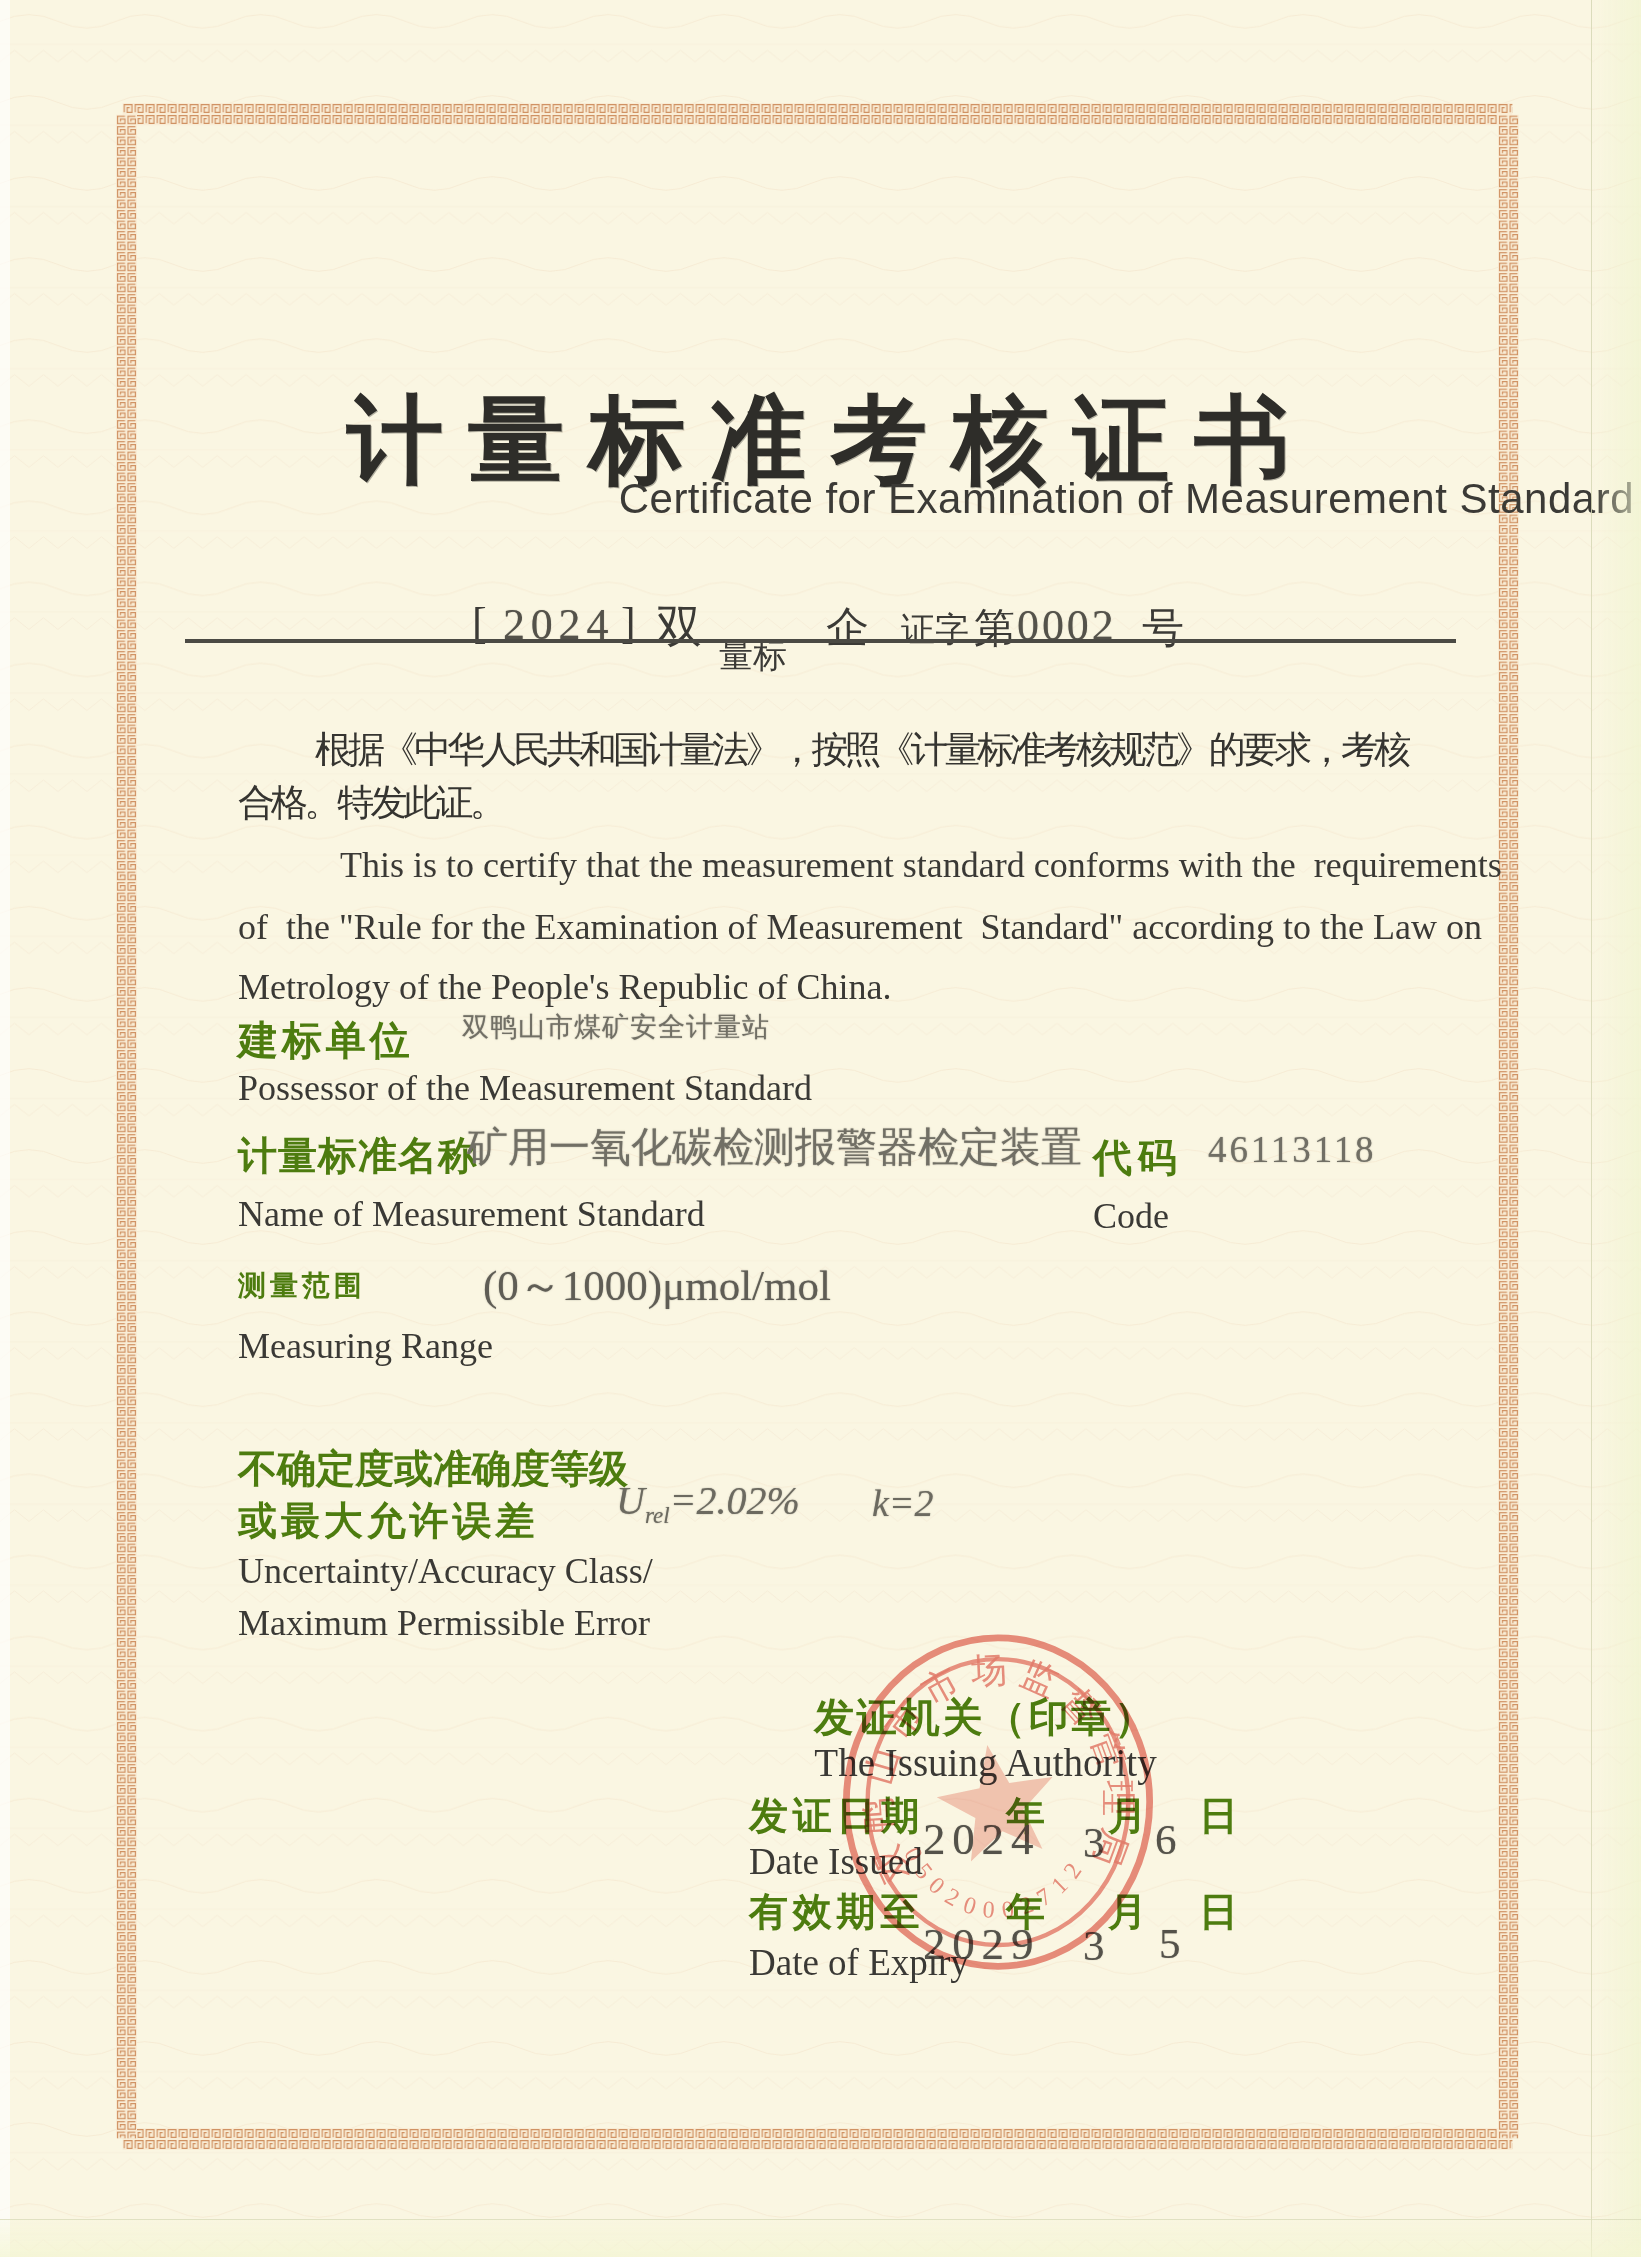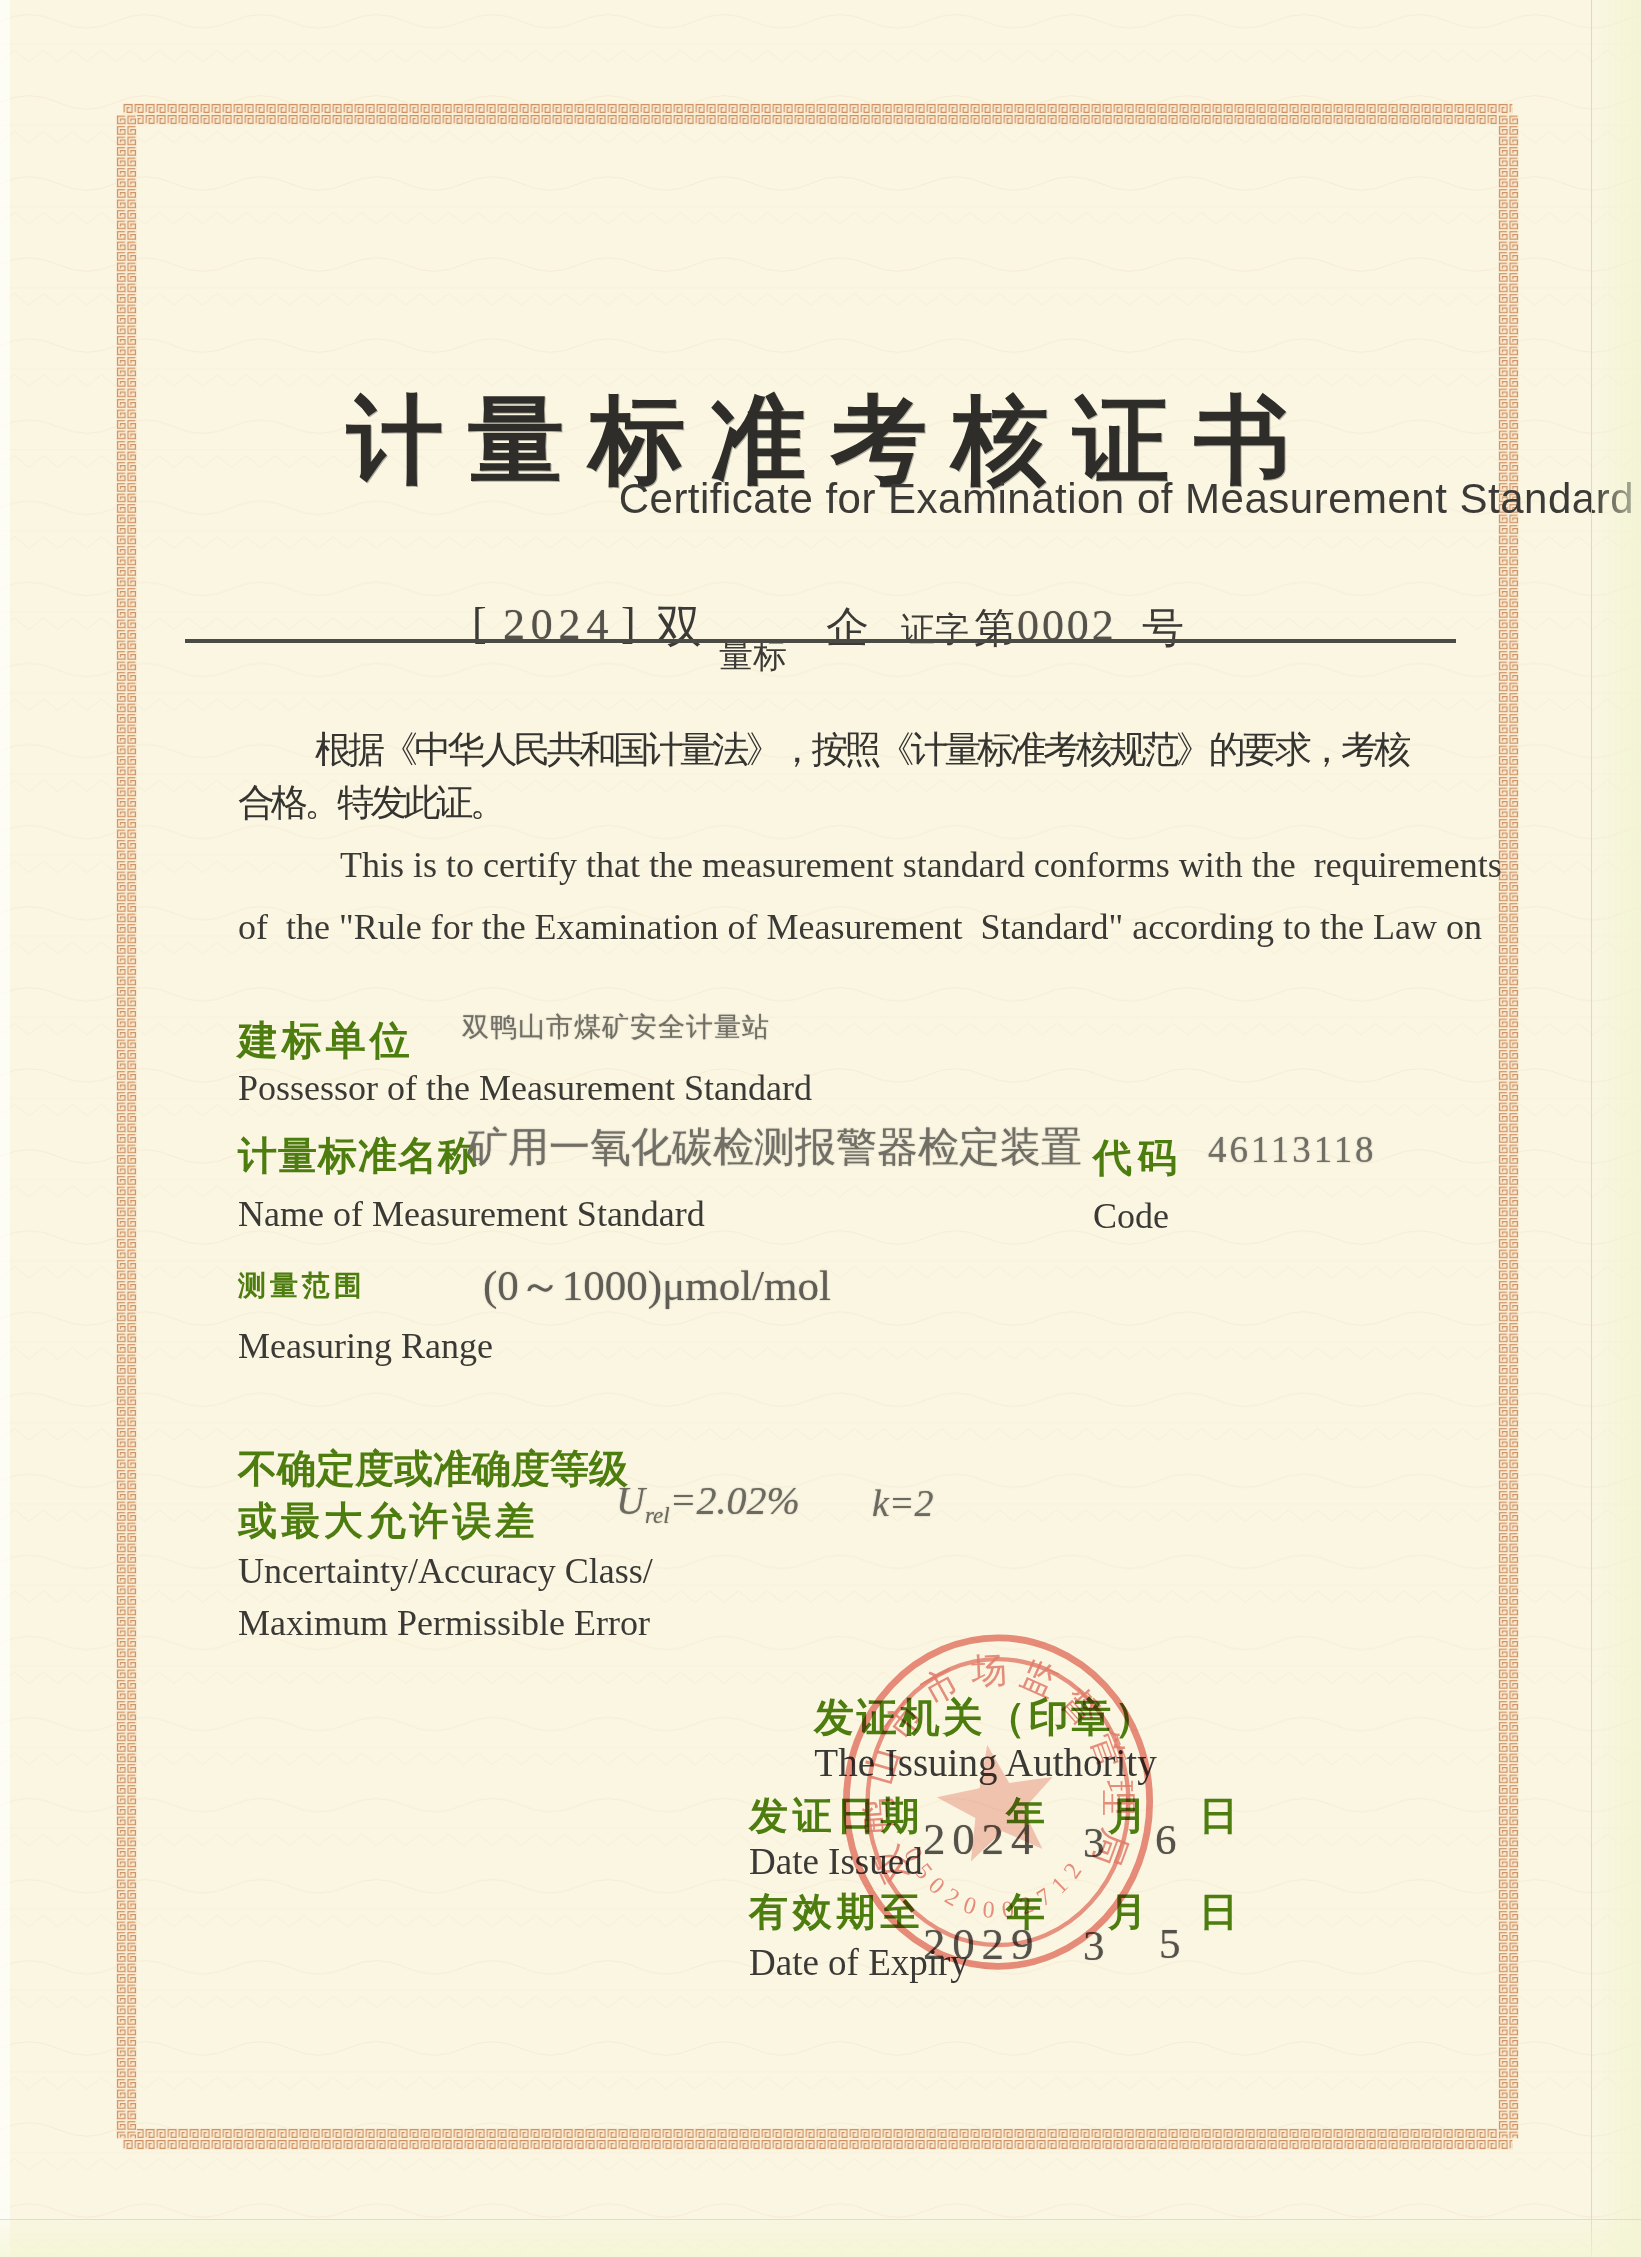--- a/index.html
+++ b/index.html
@@ -104,20 +104,21 @@
     <span class="abs certno" style="left:974px;top:601px;font-size:41px;">第</span>
     <span class="abs certno val-dark" style="left:1017px;top:600px;letter-spacing:2.9px;">0002</span>
     <span class="abs certno" style="left:1142px;top:600px;font-size:42px;">号</span>
   </div>
   <div class="abs rule" style="left:185px;top:639px;width:1271px;"></div>
 
   <div class="abs cn-body" style="left:315px;top:725px;">根据《中华人民共和国计量法》，按照《计量标准考核规范》的要求，考核</div>
   <div class="abs cn-body" style="left:238px;top:778px;">合格。特发此证。</div>
   <div class="abs en-body" style="left:340px;top:844px;">This is to certify that the measurement standard conforms with the  requirements</div>
   <div class="abs en-body" style="left:238px;top:906px;">of  the "Rule for the Examination of Measurement  Standard" according to the Law on</div>
+  <div class="abs en-body" style="left:238px;top:966px;">Metrology of the People's Republic of China.</div>
 
   <div class="abs cn-label" style="left:238px;top:1013px;font-size:40px;letter-spacing:3.9px;">建标单位</div>
   <div class="abs val" style="left:462px;top:1009px;font-size:27px;letter-spacing:1px;">双鸭山市煤矿安全计量站</div>
   <div class="abs en-body" style="left:238px;top:1067px;">Possessor of the Measurement Standard</div>
 
   <div class="abs cn-label" style="left:238px;top:1129px;letter-spacing:1px;">计量标准名称</div>
   <div class="abs val" style="left:467px;top:1120px;font-size:41px;">矿用一氧化碳检测报警器检定装置</div>
   <div class="abs cn-label" style="left:1093px;top:1131px;letter-spacing:5.8px;">代码</div>
   <div class="abs val" style="left:1208px;top:1128px;font-size:37px;letter-spacing:2.9px;">46113118</div>
   <div class="abs en-body" style="left:238px;top:1193px;">Name of Measurement Standard</div>

